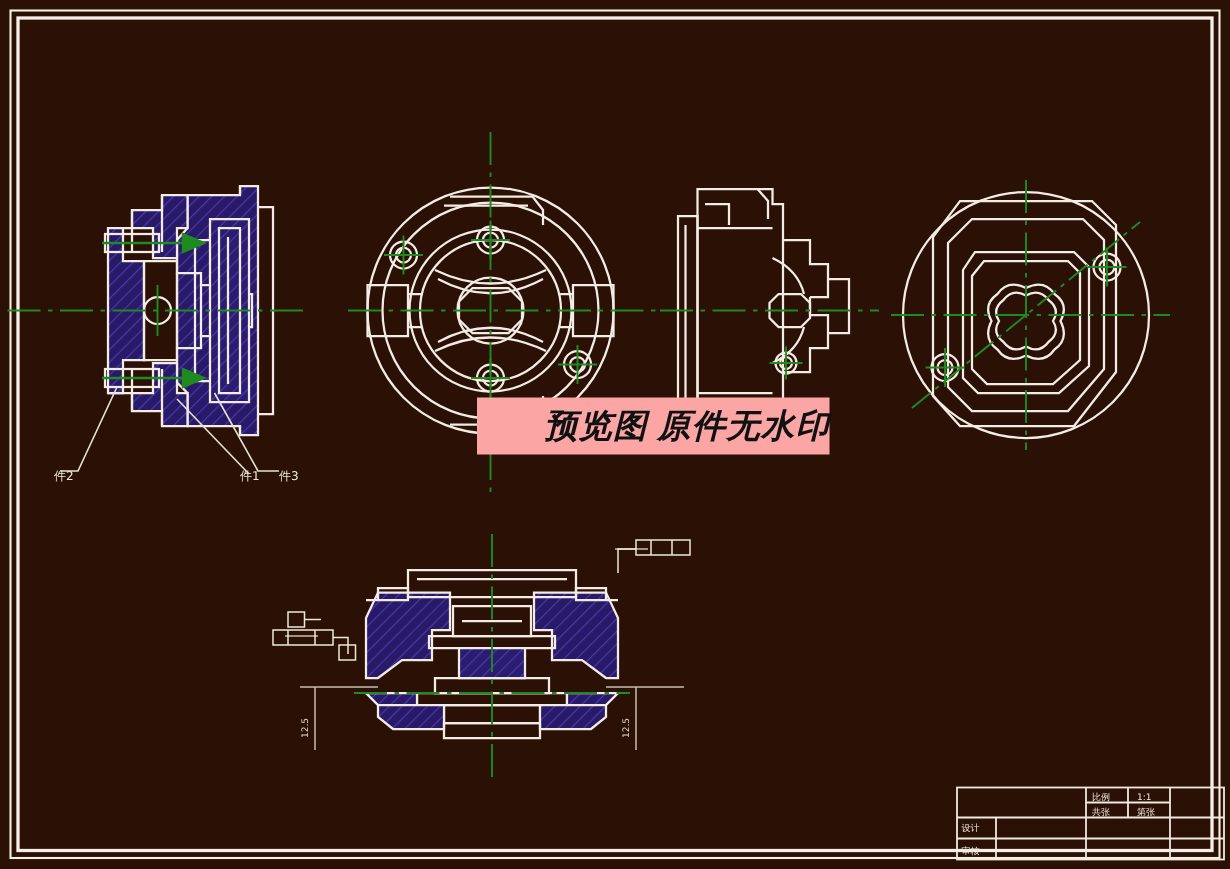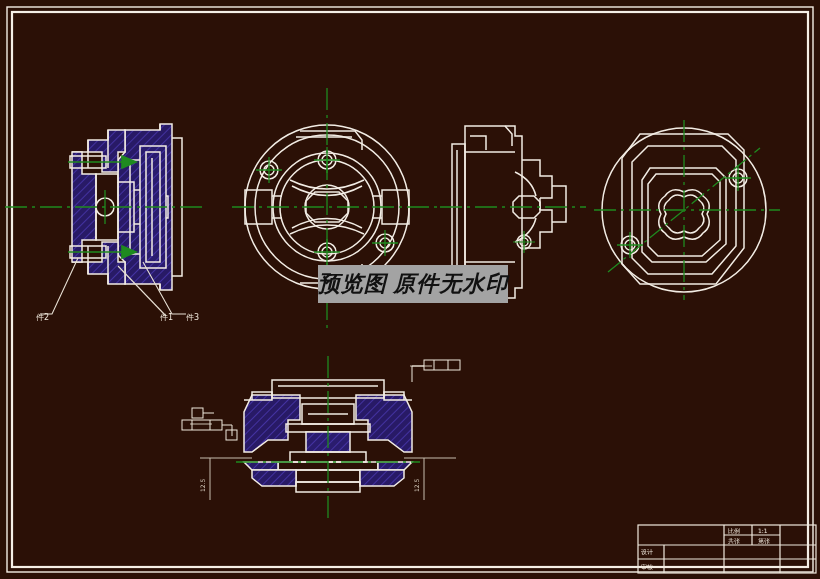--- a/index.html
+++ b/index.html
@@ -1,24 +1,24 @@
 <!DOCTYPE html>
 <html><head>
 <meta charset="utf-8">
 <style>
   html,body{margin:0;padding:0;background:#2b1006;}
   body{width:820px;height:579px;overflow:hidden;
        font-family:"Liberation Sans","DejaVu Sans",sans-serif;}
   #stage{position:relative;width:820px;height:579px;background:#2b1006;}
   #stage svg{position:absolute;left:0;top:0;}
-  .wm{position:absolute;background:#a3a3a3;color:#111;
+  .wm{position:absolute;background:#fca5a5;color:#111;
       font-family:"Liberation Serif","DejaVu Serif",serif;
       font-style:italic;font-weight:700;letter-spacing:1px;
       display:flex;align-items:center;justify-content:center;
-      white-space:nowrap;}
+      white-space:nowrap;padding-left:45px;}
   #wm1{left:318px;top:265px;width:190px;height:38px;font-size:22px;}
 </style>
 </head>
 <body>
 
 <div id="stage">
 
 <svg width="820" height="579" viewBox="0 0 820 579">
   <defs>
     <pattern id="hatchP" width="6" height="6" patternUnits="userSpaceOnUse" patternTransform="rotate(45)">

